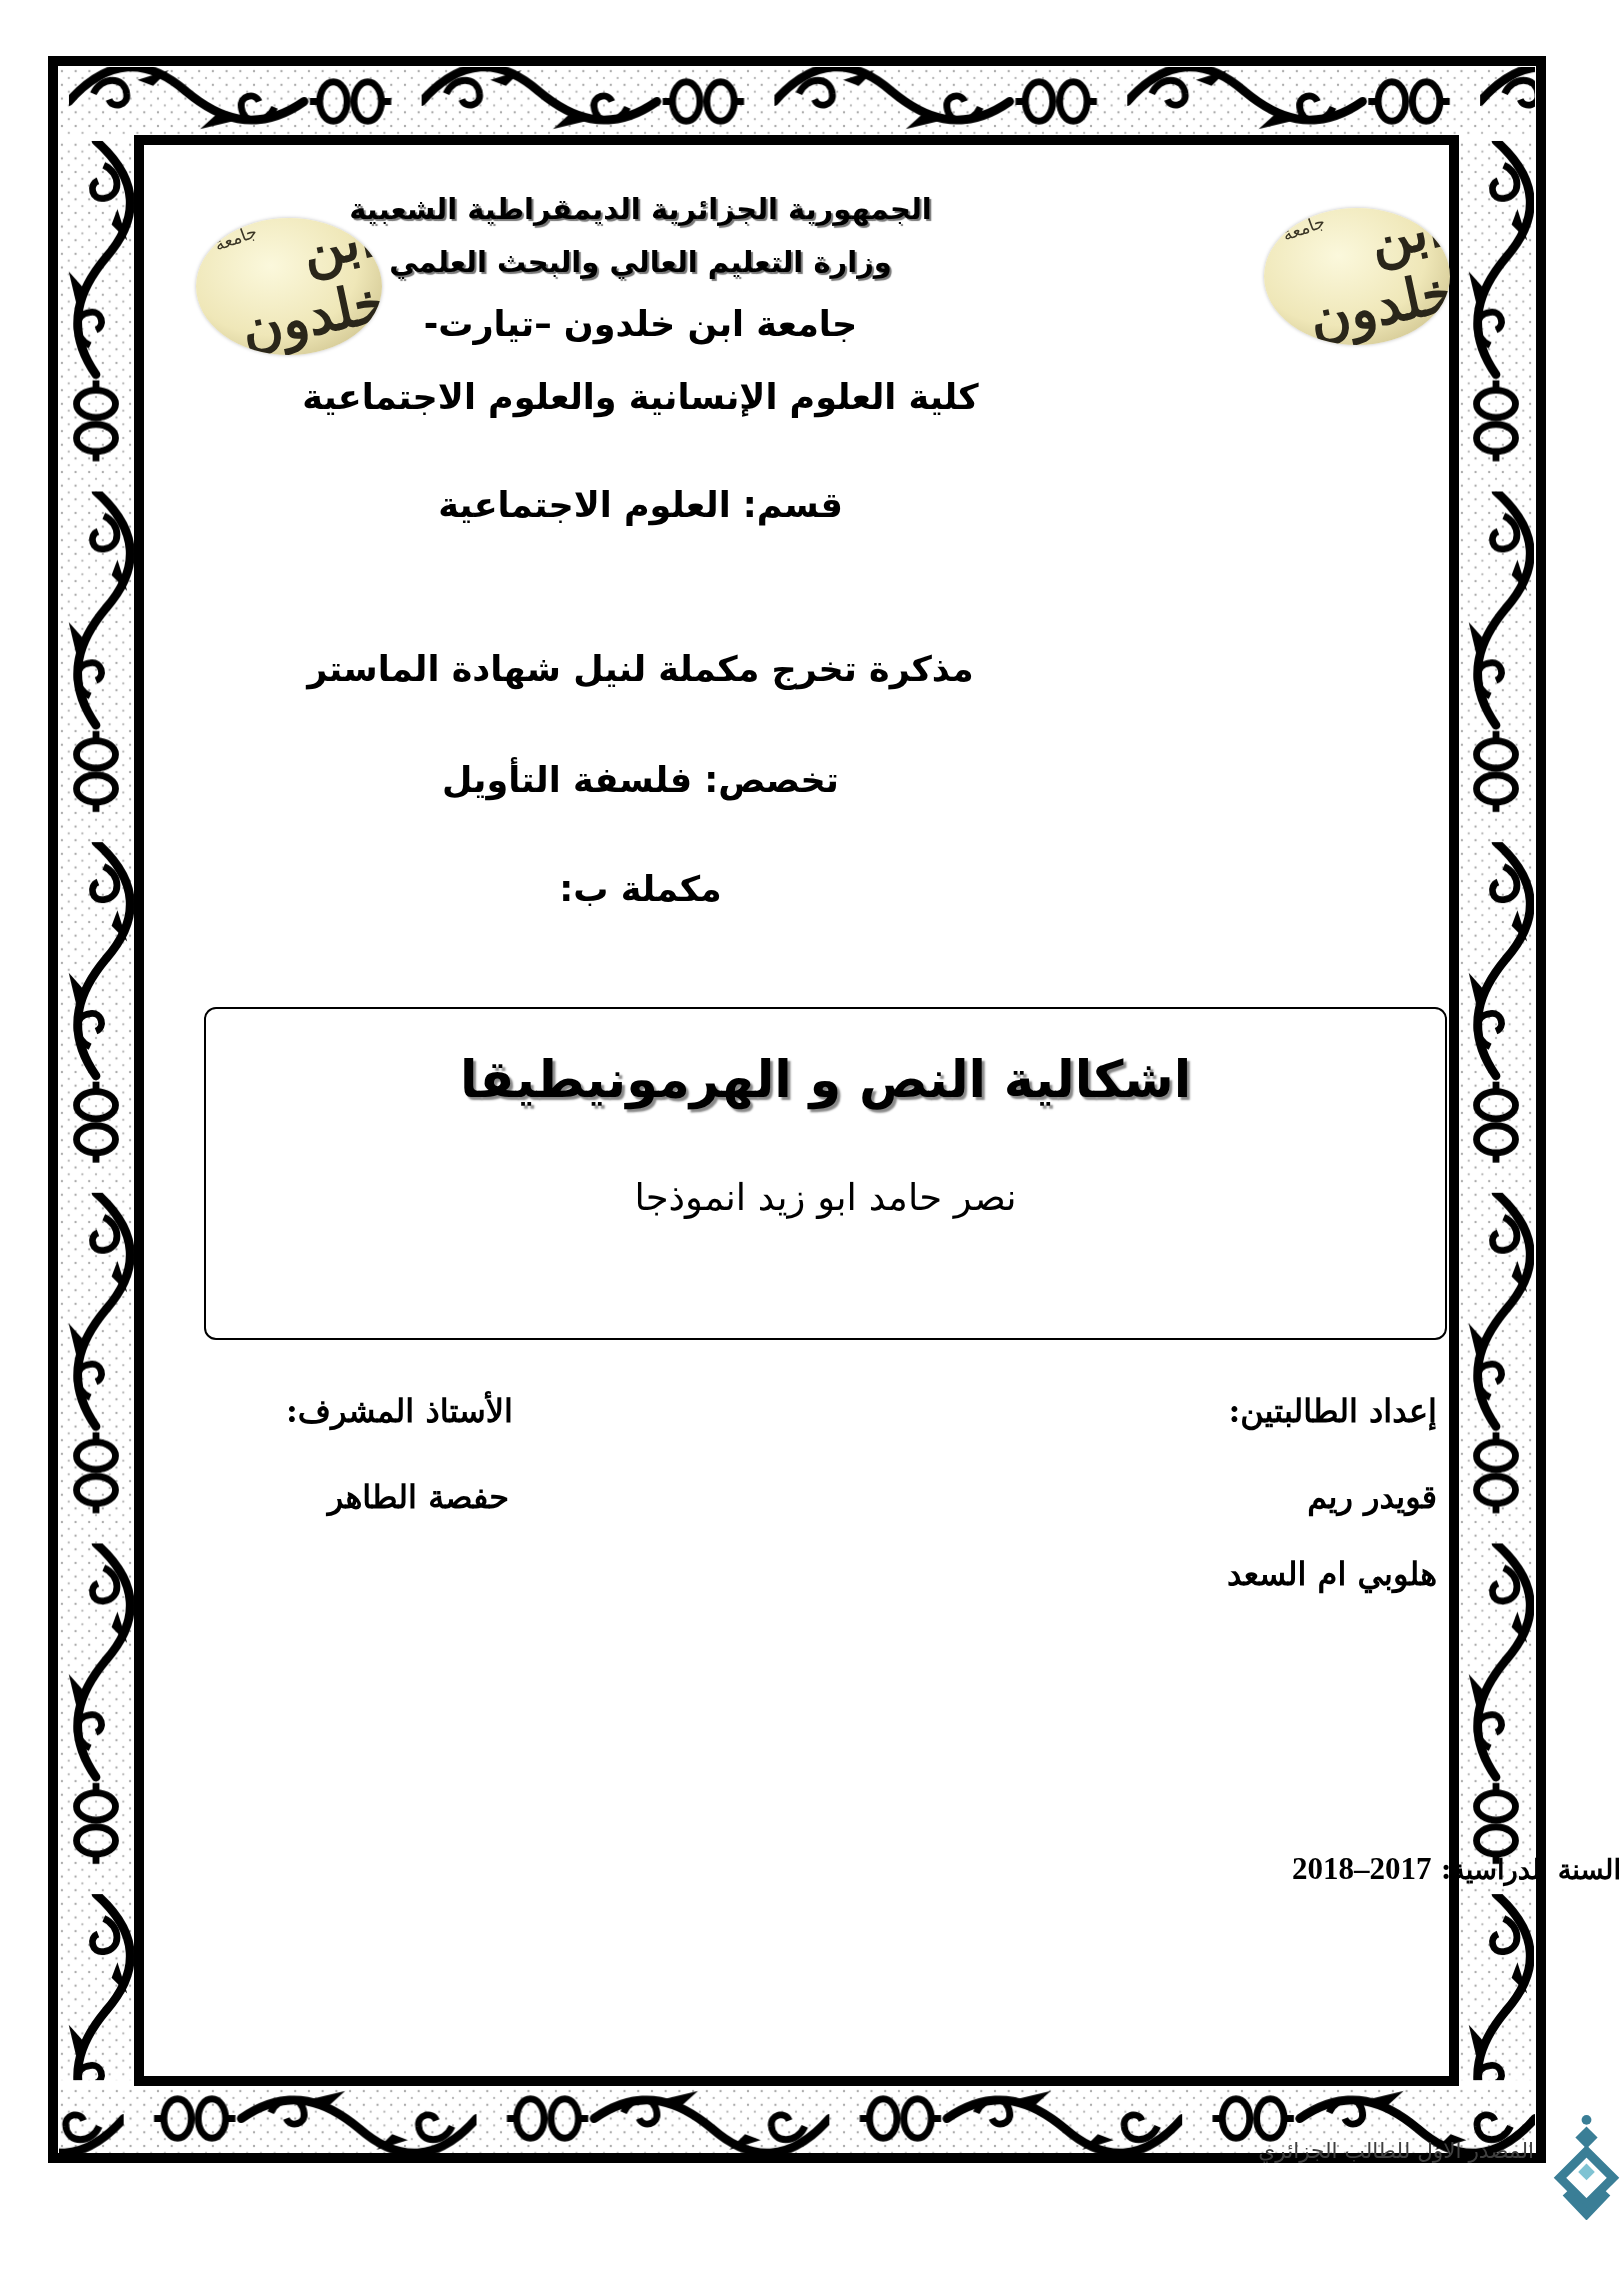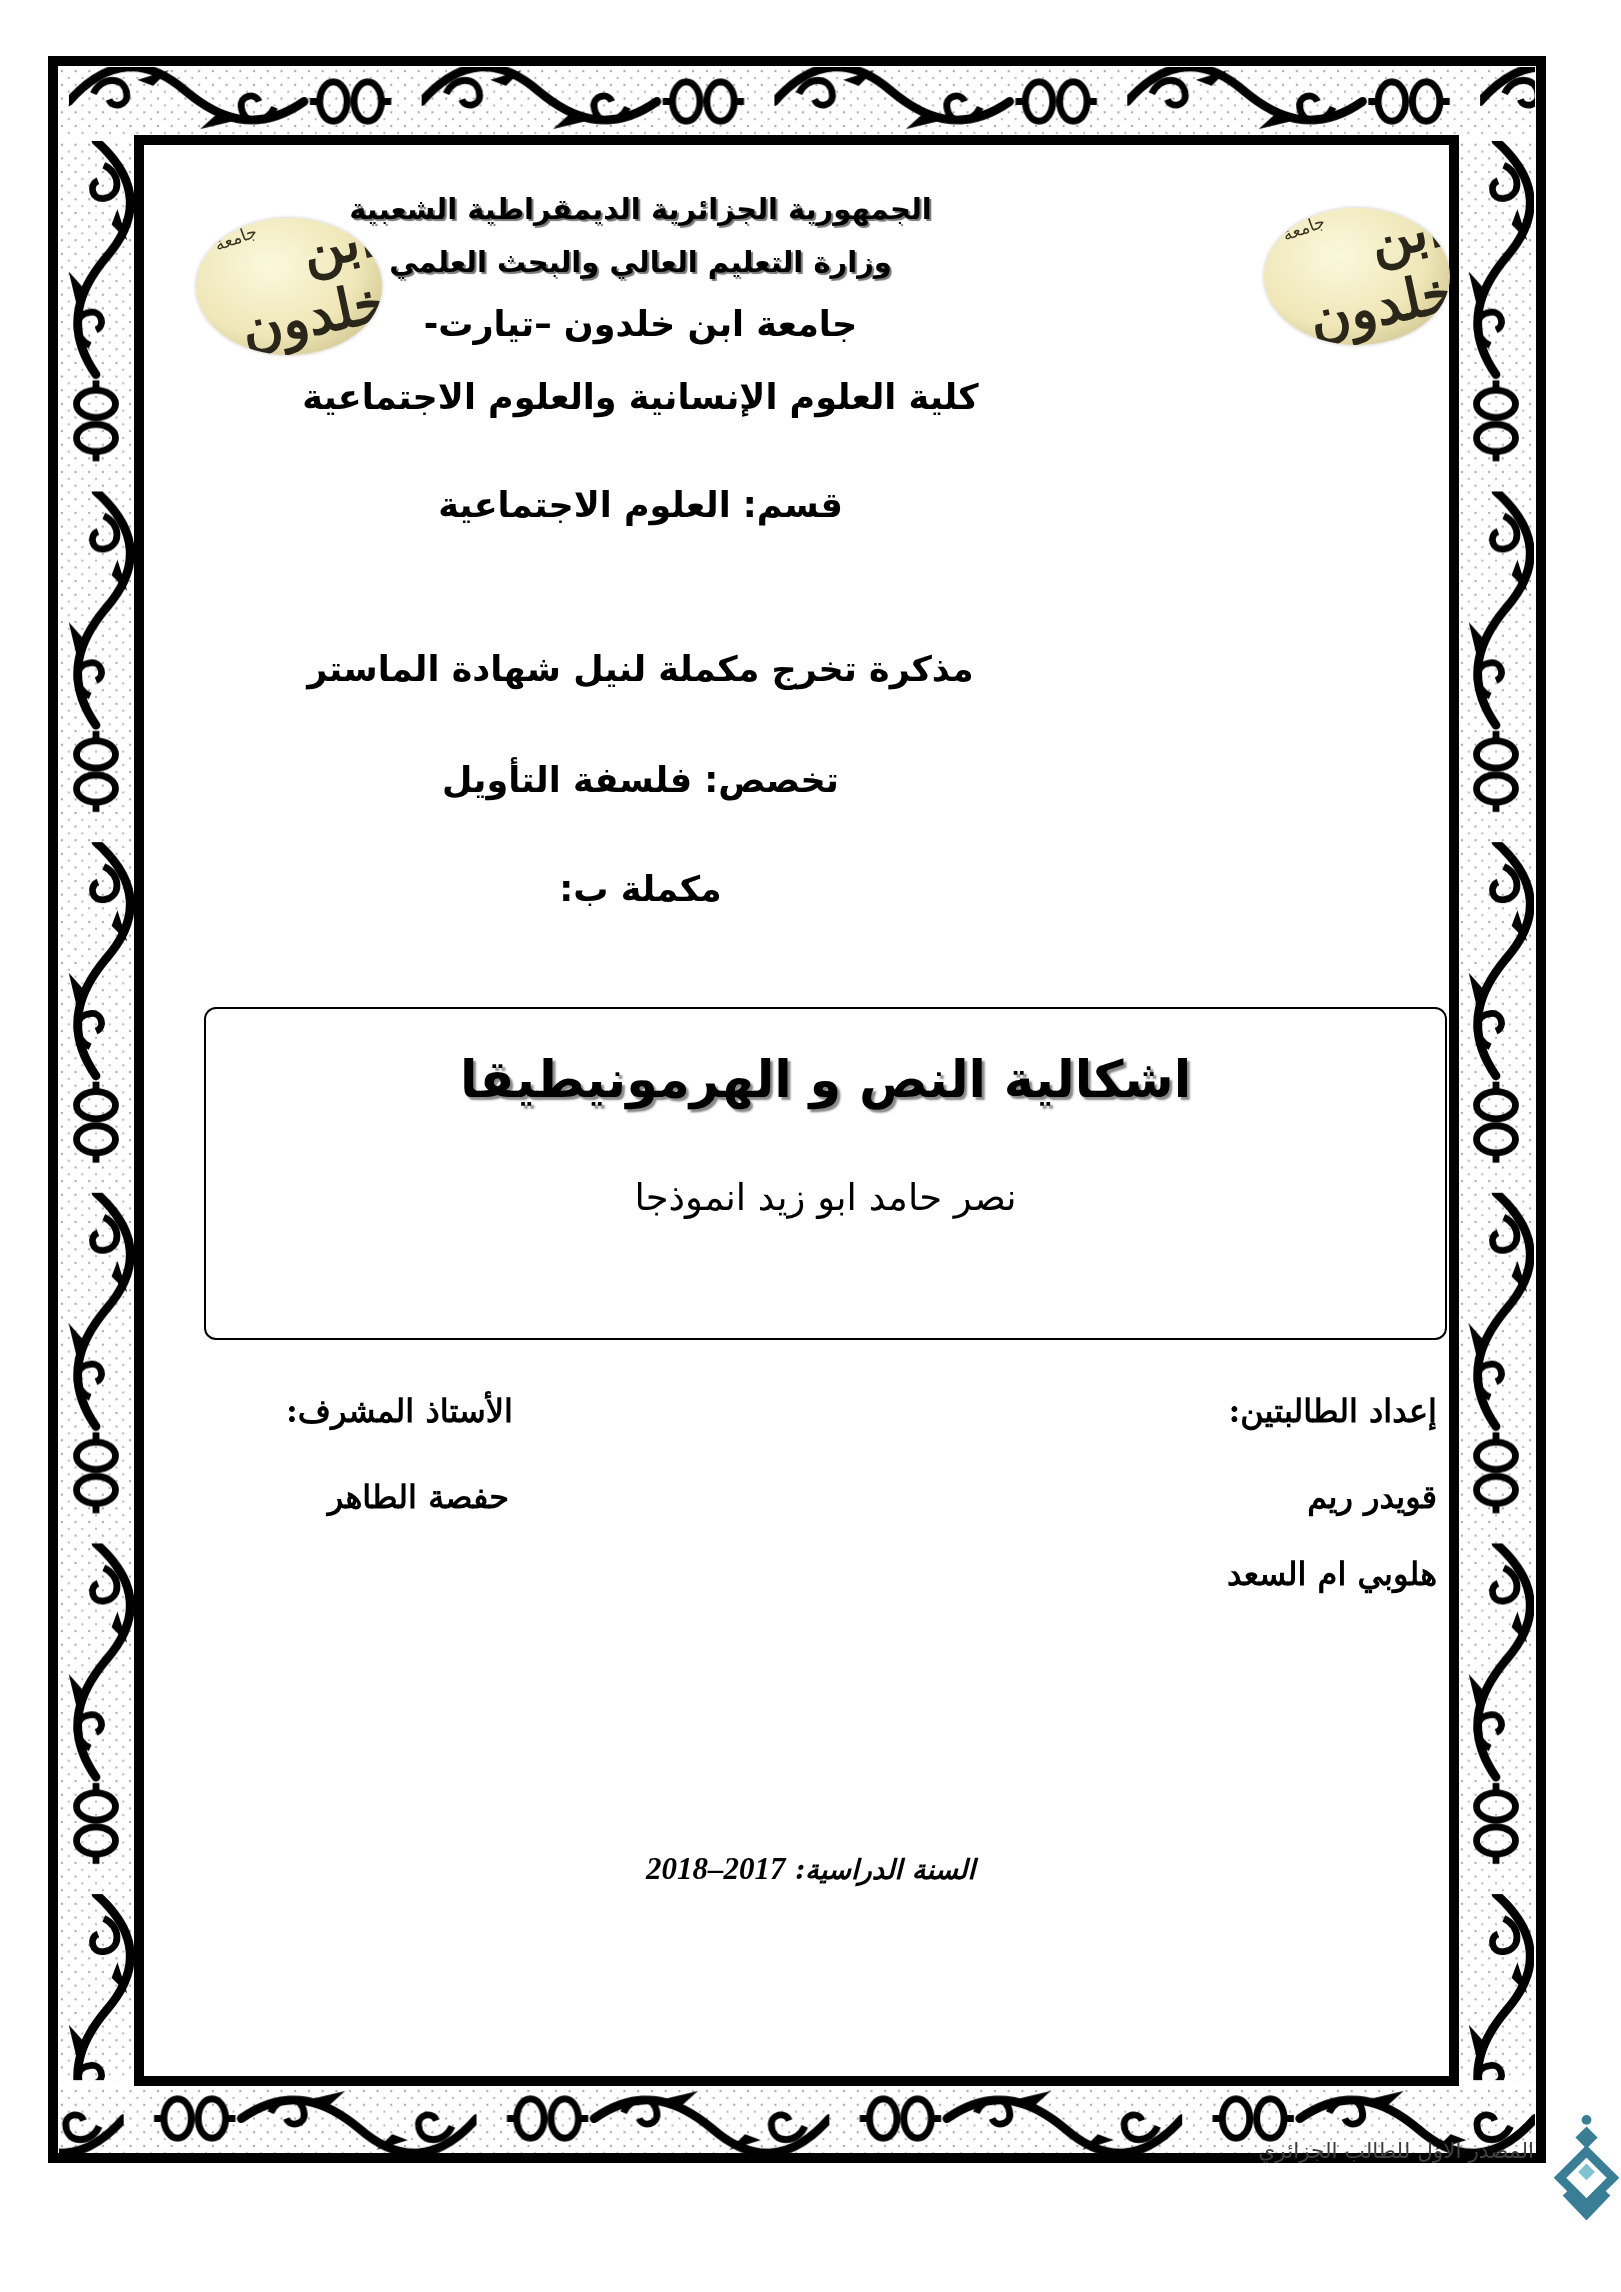--- a/index.html
+++ b/index.html
@@ -25,22 +25,22 @@
                   font-size: 17.6px; color: #3a3525; transform: rotate(-20deg); direction: rtl; }
     .title-box { position: absolute; left: 172px; top: 1007px; width: 1243px; height: 333px;
                  box-sizing: border-box; border: 2px solid #000; border-radius: 12px; margin-left: 32px; }
     .title-main { position: absolute; left: 0; right: 0; top: 41px; text-align: center; direction: rtl;
                   font-family: "DejaVu Sans", sans-serif; font-weight: bold; font-size: 51px;
                   text-shadow: 2.9px 2.9px 2px #888; letter-spacing: -1px; }
     .title-sub { position: absolute; left: 0; right: 0; top: 167px; text-align: center; direction: rtl;
                  font-family: "DejaVu Serif", serif; font-size: 37px; }
     .col-text { position: absolute; direction: rtl; font-family: "DejaVu Serif", serif; font-weight: bold;
                 font-size: 32px; white-space: nowrap; }
-    .year-line { position: absolute; left: 0; width: 1621px; top: 1851px; text-align: center; direction: rtl;
-                 font-family: "DejaVu Serif", serif; font-size: 27.4px; font-weight: bold; font-style: italic; }
+    .year-line { position: absolute; left: 0; width: 1621px; top: 1851px; direction: rtl;
+                 font-family: "DejaVu Serif", serif; font-size: 27.4px; font-weight: bold; }
     .year-line .yr { font-family: "Liberation Serif", serif; font-size: 31px; font-weight: bold; }
     .watermark { position: absolute; left: 1171px; top: 2137px; width: 392px; }
     .wm-en { font-family: "Liberation Sans", sans-serif; font-weight: bold; font-size: 43px; color: #4f98a6;
              letter-spacing: 2px; opacity: 0.9; line-height: 43px; }
     .wm-ar { font-family: "DejaVu Sans", sans-serif; font-size: 21.6px; color: #404040; direction: rtl;
              text-align: right; width: 363px; line-height: 27.4px; }
     .wm-logo { position: absolute; left: 1552px; top: 2112px; width: 69px; height: 108px; }
   </style>
 </head>
 <body>

